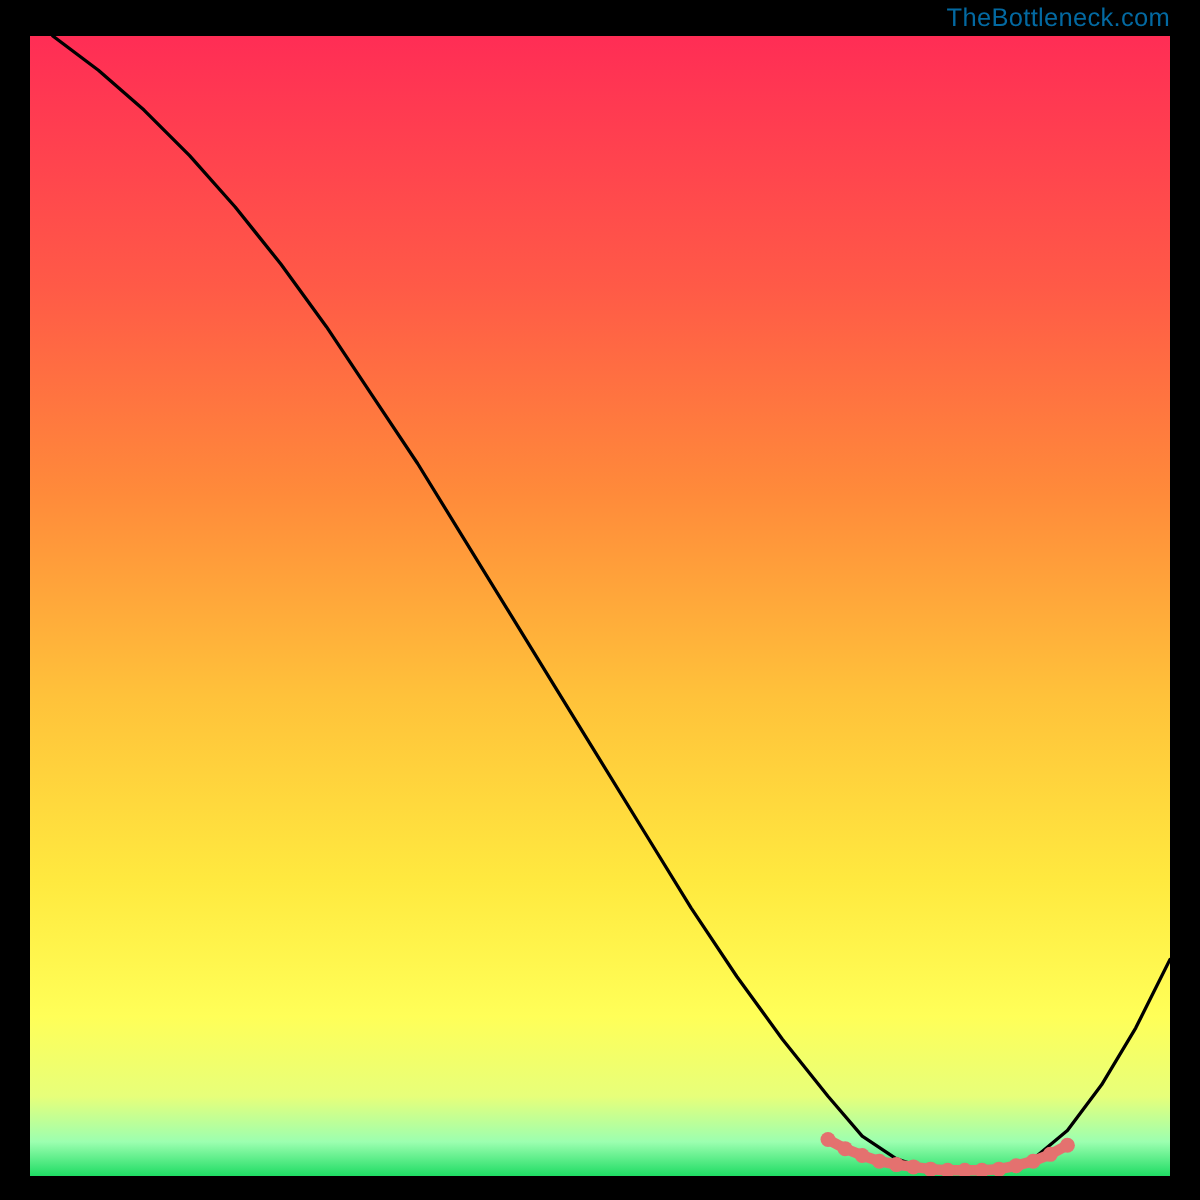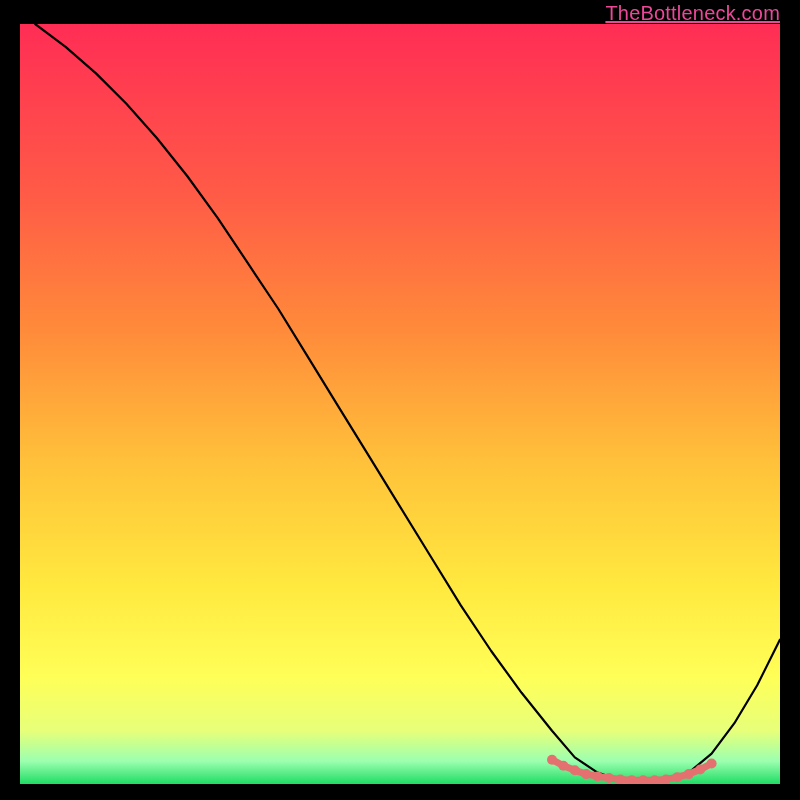--- a/index.html
+++ b/index.html
@@ -22,25 +22,24 @@
     position: absolute;
     left: 0;
     top: 0;
     width: 760px;
     height: 760px;
   }
   .watermark {
     position: absolute;
     top: 2px;
     right: 20px;
-    color: #ec4899;
+    color: #0369a1;
     font-family: Arial, Helvetica, sans-serif;
-    font-size: 20px;
+    font-size: 17px;
     letter-spacing: 0.2px;
-    text-decoration: underline;
   }
 </style>
 </head>
 <body>
 
 <div class="frame">
   <svg class="plot" viewBox="0 0 760 760" preserveAspectRatio="none">
     <defs>
       <linearGradient id="bg" x1="0" y1="0" x2="0" y2="1">
         <stop offset="0%" stop-color="#ff2d55"></stop>

